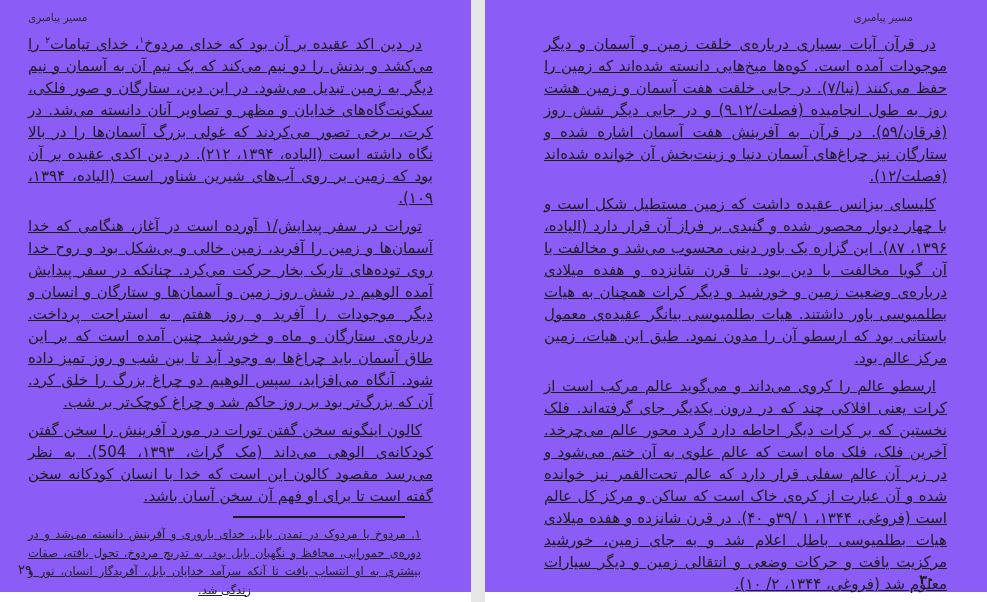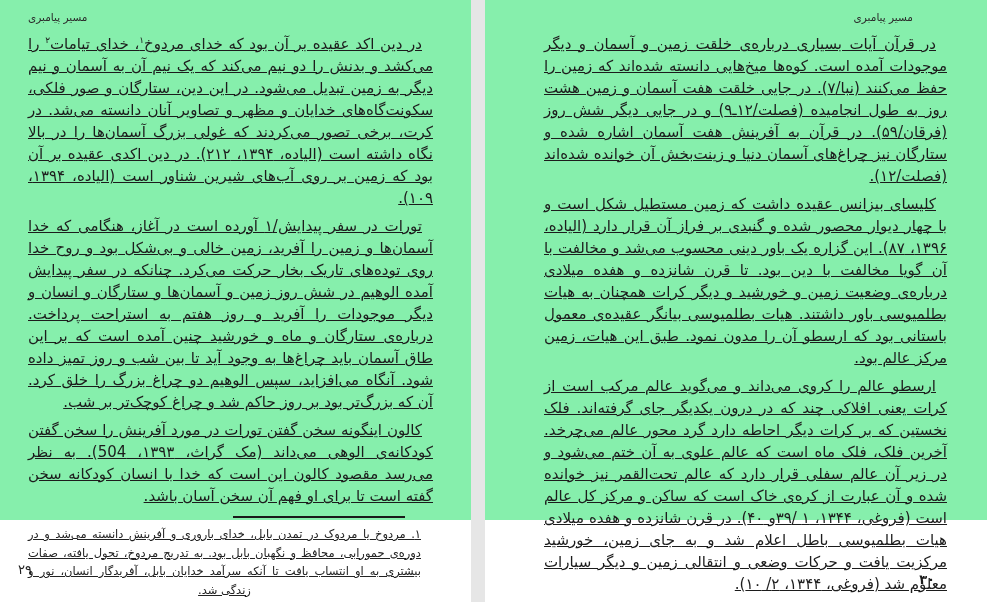--- a/index.html
+++ b/index.html
@@ -4,21 +4,21 @@
 <style>
   * { box-sizing: border-box; }
   html, body { margin: 0; padding: 0; }
   body {
     width: 987px; height: 602px;
     position: relative; overflow: hidden;
     background: #ffffff;
     color: #1c1c1c;
     font-family: "DejaVu Sans", sans-serif;
   }
-  .page { position: absolute; top: 0; height: 520px; background: #86efac; }
+  .page { position: absolute; top: 0; height: 592px; background: #8b5cf6; }
   #page-left  { left: 0;   width: 471px; }
   #page-right { left: 485px; width: 502px; }
   .gutter {
     position: absolute; left: 471px; top: 0;
     width: 14px; height: 602px; background: #e6e6e6;
   }
   .running-head {
     position: absolute; top: 11px;
     font-size: 10.5px; color: #2b2b2b;
     direction: rtl; white-space: nowrap;

